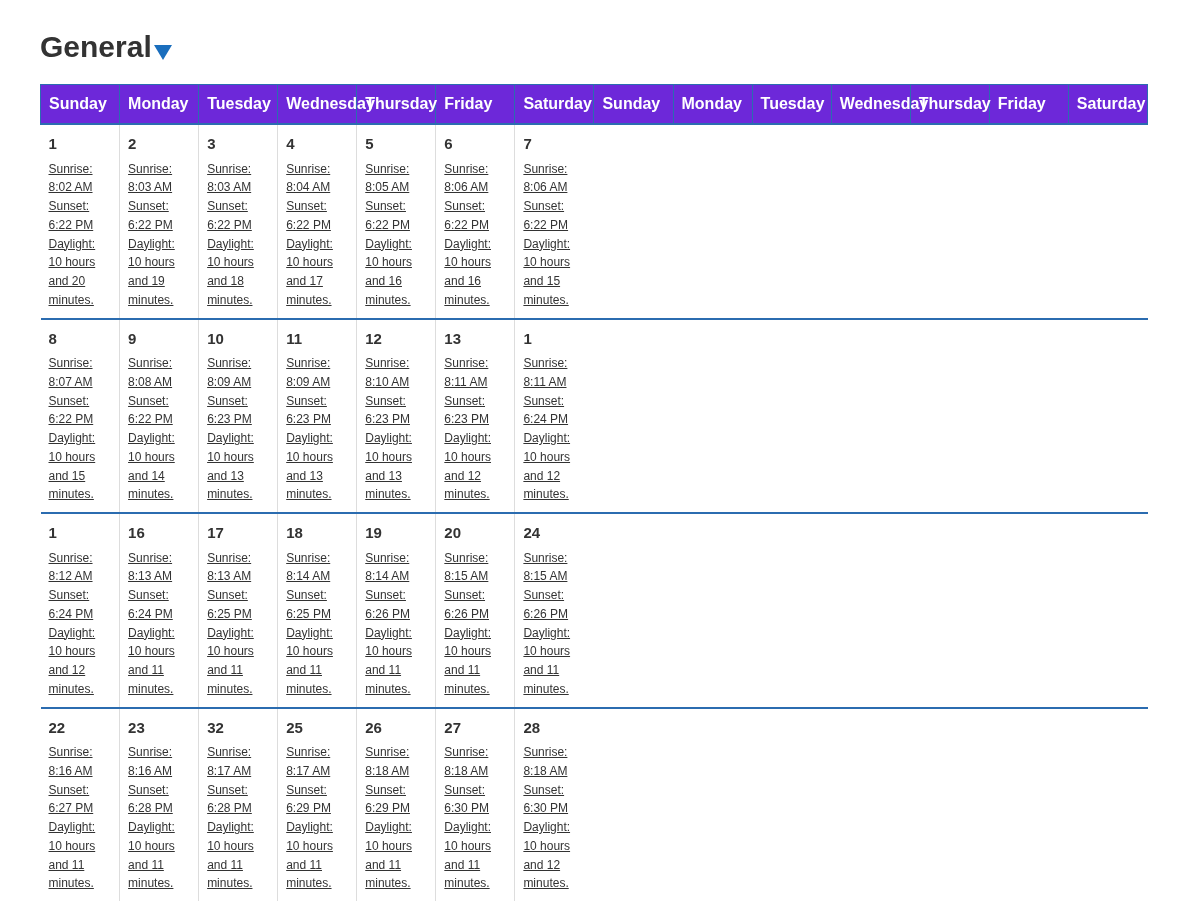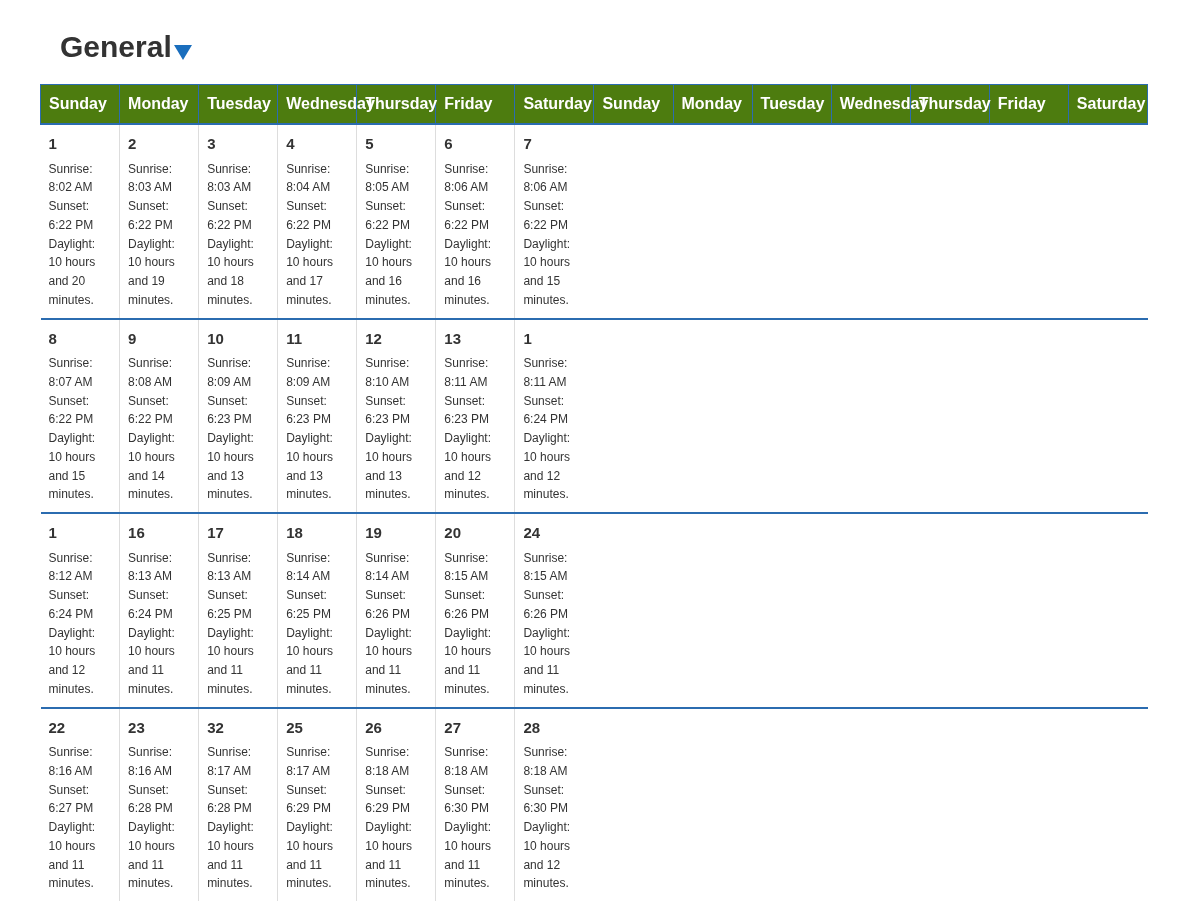--- a/index.html
+++ b/index.html
@@ -12,41 +12,40 @@
     }
     .header {
       display: flex;
       justify-content: space-between;
       align-items: flex-start;
       margin-bottom: 20px;
     }
     .logo {
       display: flex;
       flex-direction: row;
-      margin-left: 20px;
     }
     .title-area {
       text-align: right;
     }
     .month-title {
       font-size: 52px;
       font-weight: normal;
       color: #222;
     }
     .location {
       font-size: 22px;
       color: #444;
     }
     table {
       width: 100%;
       border-collapse: collapse;
       table-layout: fixed;
     }
     thead tr th {
-      background-color: #4d7c0f;
+      background-color: #6d28d9;
       color: #fff;
       font-size: 16px;
       font-weight: bold;
       padding: 10px 8px;
       text-align: left;
       border: 1px solid #2b6cb0;
     }
     tbody tr {
       border-top: 2px solid #2b6cb0;
     }
@@ -64,20 +63,21 @@
     }
     .day-num {
       font-size: 15px;
       font-weight: bold;
       margin-bottom: 4px;
       display: block;
     }
     .day-info {
       font-size: 12px;
       color: #333;
+      text-decoration: underline;
     }
   </style>
 </head>
 <body>
 
 <div class="header">
   <div class="logo">
     <div>
       <span style="font-size:30px;font-weight:bold;color:#333;">General</span><span style="display:inline-block;width:0;height:0;border-left:9px solid transparent;border-right:9px solid transparent;border-top:15px solid #1a6ebd;margin-left:2px;vertical-align:middle;"></span>
     </div>

